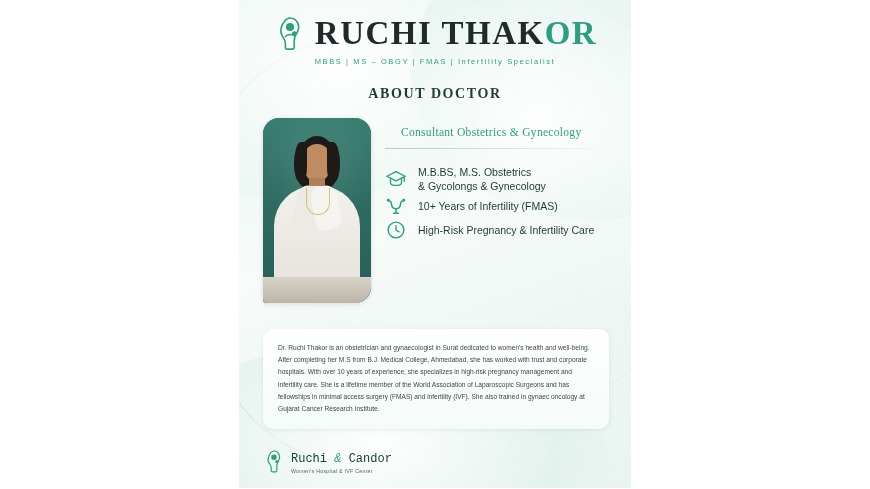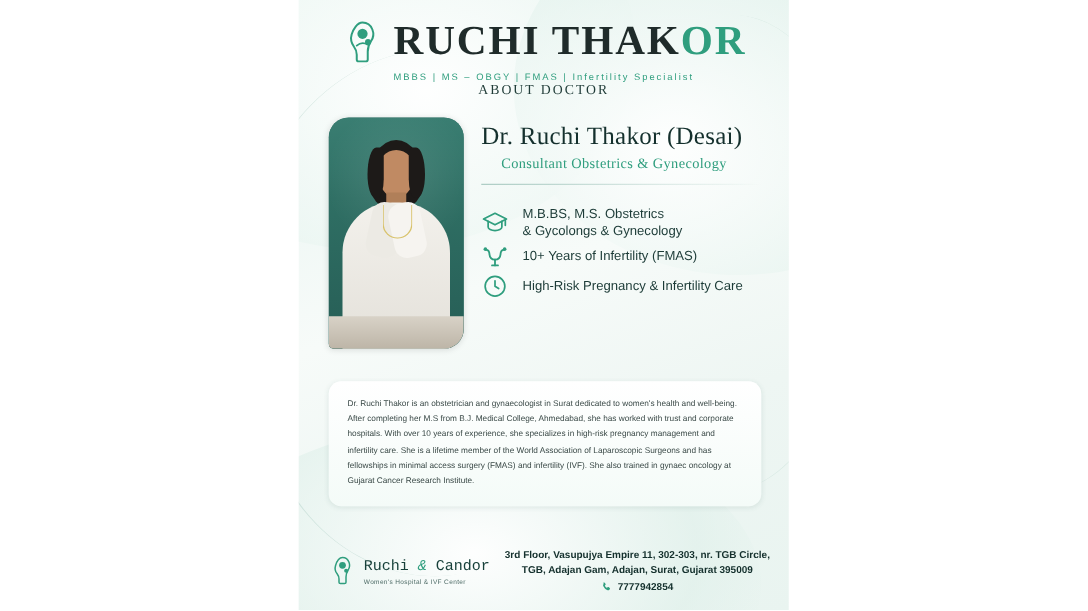--- a/index.html
+++ b/index.html
@@ -103,23 +103,24 @@
   .brandsub {
     margin-top: 6px;
     font-size: 7.5px;
     font-weight: normal;
     letter-spacing: 1.6px;
     color: #2f9e7e;
     white-space: nowrap;
   }
 
   .about-title {
+    margin-top: 20px;
     font-family: "Liberation Serif", serif;
-    font-weight: normal;
-    font-size: 11px;
+    font-weight: bold;
+    font-size: 14px;
     letter-spacing: 1.6px;
     color: #1f3b37;
   }
 
   
   .content {
     position: relative;
     display: flex;
     margin-top: 16px;
     padding: 0 22px 0 24px;
@@ -406,21 +407,20 @@
         <div class="fig-hair-front-r"></div>
         <div class="fig-neck"></div>
         <div class="fig-body"></div>
         <div class="fig-collar-l"></div>
         <div class="fig-collar-r"></div>
         <div class="fig-chain"></div>
         <div class="fig-desk"></div>
       </div>
 
       <div class="info">
-        <div class="doc-name">Dr. Ruchi Thakor (Desai)</div>
         <div class="doc-role">Consultant Obstetrics &amp; Gynecology</div>
         <div class="divider"></div>
 
         <div class="facts">
 
           <div class="fact">
             <span class="fact-icon">
               <svg viewBox="0 0 24 24" width="22" height="22" aria-hidden="true">
                 <path d="M12 4 L22 9 L12 14 L2 9 Z" fill="none" stroke="#2f9e7e" stroke-width="1.5" stroke-linejoin="round"></path>
                 <path d="M6 11v5c0 1.7 2.7 3 6 3s6-1.3 6-3v-5" fill="none" stroke="#2f9e7e" stroke-width="1.5" stroke-linecap="round"></path>
@@ -473,28 +473,16 @@
             <circle cx="11" cy="8.2" r="2.7" fill="#2f9e7e"></circle>
             <circle cx="13.9" cy="12.5" r="1.6" fill="#2f9e7e"></circle>
           </svg>
         </span>
         <span>
           <span class="clinic-name"><span>Ruchi</span> <span class="amp">&amp;</span> <span>Candor</span></span>
           <div class="clinic-tag">Women's Hospital &amp; IVF Center</div>
         </span>
       </div>
 
-      <div class="addr">
-        <div class="addr-line">3rd Floor, Vasupujya Empire 11, 302-303, nr. TGB Circle,</div>
-        <div class="addr-line">TGB, Adajan Gam, Adajan, Surat, Gujarat 395009</div>
-        <div class="phone">
-          <span class="phone-icon">
-            <svg viewBox="0 0 16 16" width="9" height="9" aria-hidden="true">
-              <path d="M3 2.2c.5-.5 1.3-.5 1.8 0l1.2 1.3c.4.5.4 1.2 0 1.7l-.6.6c-.2.2-.2.5-.1.8.5 1 1.3 1.9 2.4 2.5.3.2.6.1.8-.1l.6-.6c.5-.4 1.2-.4 1.7 0l1.3 1.2c.5.5.5 1.3 0 1.8l-.6.6c-.8.8-2 1-3.1.5C6.4 11.6 4.4 9.6 3 7 2.4 5.9 2.6 4.6 3.4 3.8z" fill="#2f9e7e"></path>
-            </svg>
-          </span>
-          <span>7777942854</span>
-        </div>
-      </div>
     </div>
 
   </div>
 </div>
 
 </body></html>

